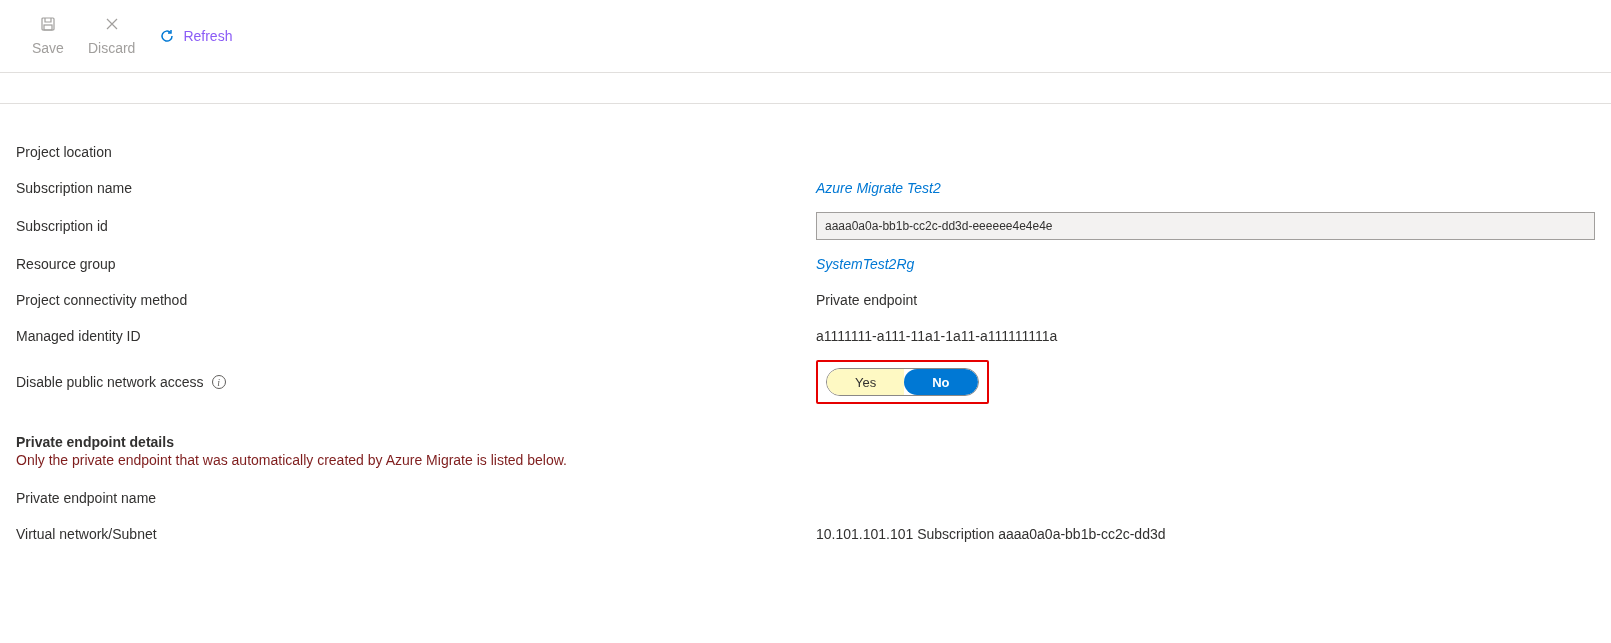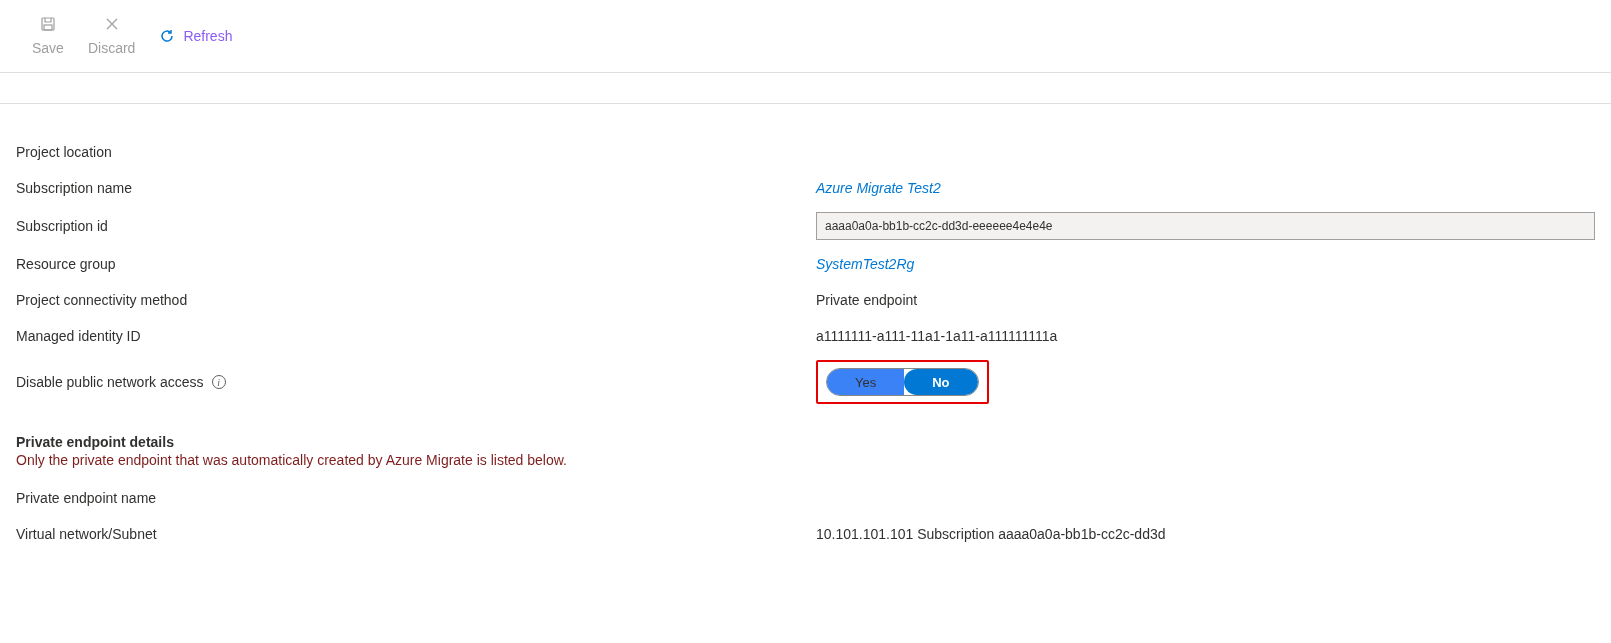--- a/index.html
+++ b/index.html
@@ -90,21 +90,21 @@
       overflow: hidden;
       background: #fff;
       height: 28px;
     }
     .pill-option {
       padding: 0 28px;
       font-size: 13px;
       display: flex; align-items: center;
       cursor: pointer;
       color: #323130;
-      background: #3b82f6;
+      background: #fef9c3;
       border: none;
     }
     .pill-option.selected {
       background: #0078d4;
       color: #fff;
       border-radius: 18px;
       font-weight: bold;
     }
     .section-header {
       padding: 24px 16px 2px 16px;

